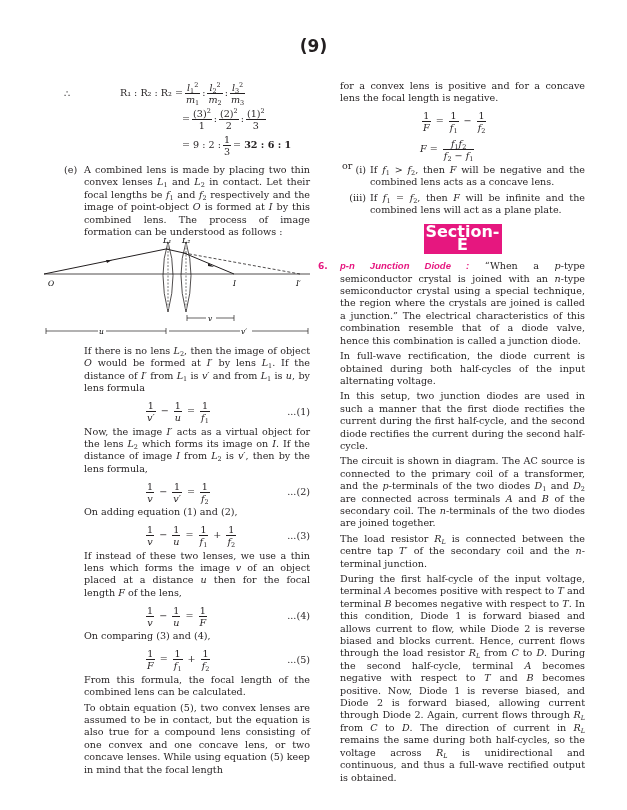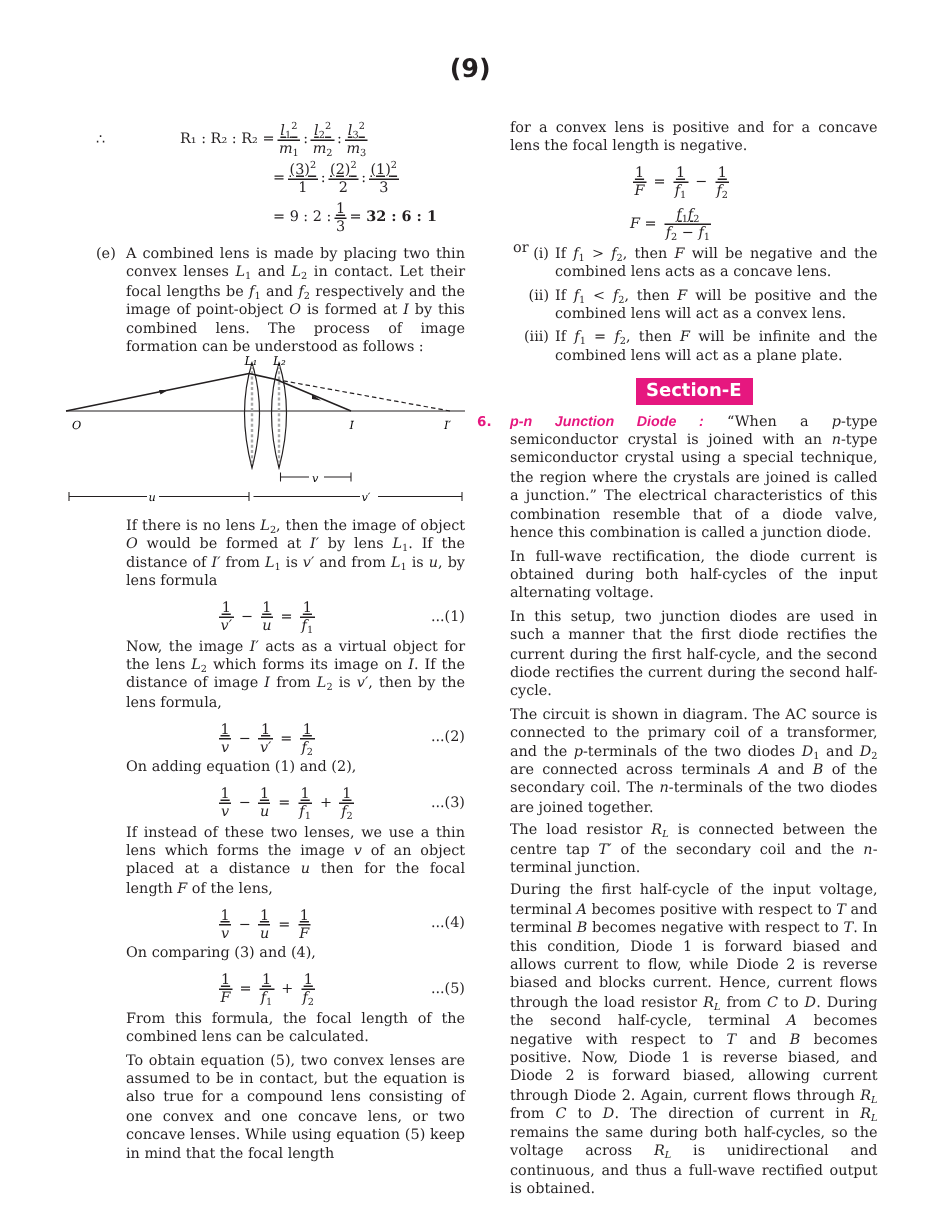--- a/index.html
+++ b/index.html
@@ -9,34 +9,34 @@
                  font-family: "DejaVu Sans", sans-serif; font-weight: bold; font-size: 17px; }
   .col { position: absolute; font-size: 9.6px; line-height: 12.4px; }
   .col-left { left: 84px; top: 80px; width: 226px; }
   .col-right { left: 340px; top: 80px; width: 245px; }
   p { margin: 0 0 3px 0; text-align: justify; }
   i, .it { font-style: italic; }
   sub { font-size: 6.5px; vertical-align: -2px; line-height: 0; }
   sup { font-size: 6.5px; line-height: 0; }
   .frac { display: inline-block; vertical-align: middle; text-align: center; margin: 0 2px; }
   .frac > span { display: block; line-height: 11px; padding: 0 1px; }
-  .frac > span.num { border-bottom: 0.8px solid #231f20; text-decoration: underline; }
+  .frac > span.num { border-bottom: 0.8px solid #231f20; }
   .eq { position: relative; height: 28px; display: flex; align-items: center; }
   .eq .body { margin-left: 60px; }
   .eq .tag { position: absolute; right: 0; top: 8px; }
   .therefore { position: absolute; left: -20px; top: 8px; }
   .ratio { position: relative; }
   .ratio-line { display: flex; align-items: center; height: 26px; }
   .label-e { position: absolute; left: -20px; }
   .item-e { position: relative; padding-left: 0; margin-top: 6px; }
   .diagram { position: absolute; left: 34px; top: 234px; width: 280px; height: 105px; }
   .cond { position: relative; padding-left: 30px; margin-bottom: 3px; text-align: justify; }
   .cond .roman { position: absolute; left: 0; width: 26px; text-align: right; }
   .section-badge { display: block; width: 78px; margin: 8px auto 6px auto; background: #e6177f; color: #ffffff;
-                   font-family: "DejaVu Sans", sans-serif; font-weight: bold; font-size: 12px;
+                   font-family: "DejaVu Sans", sans-serif; font-weight: bold; font-size: 16px;
                    text-align: center; padding: 2px 0 3px 0; }
   .q6 { position: relative; }
   .q6 .num { position: absolute; left: -22px; color: #e6177f; font-family: "DejaVu Sans", sans-serif; font-weight: bold; font-size: 9px; }
   .q6 .head { color: #e6177f; font-family: "Liberation Sans", sans-serif; font-weight: bold; font-style: italic; font-size: 9.5px; }
   .bold { font-weight: bold; }
 </style>
 </head>
 <body>
 
 <div class="page-number">(9)</div>
@@ -159,24 +159,20 @@
   </div>
   <div class="eq">
     <span style="position:absolute;left:2px;top:24px">or</span>
     <span class="body" style="margin-left:80px"><i>F</i> = <span class="frac"><span class="num"><i>f</i><sub>1</sub><i>f</i><sub>2</sub></span><span><i>f</i><sub>2</sub> − <i>f</i><sub>1</sub></span></span></span>
   </div>
   <div class="cond">
     <span class="roman">(i)</span>
     If <i>f</i><sub>1</sub> &gt; <i>f</i><sub>2</sub>, then <i>F</i> will be negative and the combined lens acts as a concave lens.
   </div>
   <div class="cond">
-    <span class="roman">(ii)</span>
-    If <i>f</i><sub>1</sub> &lt; <i>f</i><sub>2</sub>, then <i>F</i> will be positive and the combined lens will act as a convex lens.
-  </div>
-  <div class="cond">
     <span class="roman">(iii)</span>
     If <i>f</i><sub>1</sub> = <i>f</i><sub>2</sub>, then <i>F</i> will be infinite and the combined lens will act as a plane plate.
   </div>
 
   <span class="section-badge">Section-E</span>
 
   <p class="q6">
     <span class="num">6.</span>
     <span class="head">p-n Junction Diode :</span>
     “When a <i>p</i>-type semiconductor crystal is joined with an <i>n</i>-type semiconductor crystal using a special technique, the region where the crystals are joined is called a junction.” The electrical characteristics of this combination resemble that of a diode valve, hence this combination is called a junction diode.

